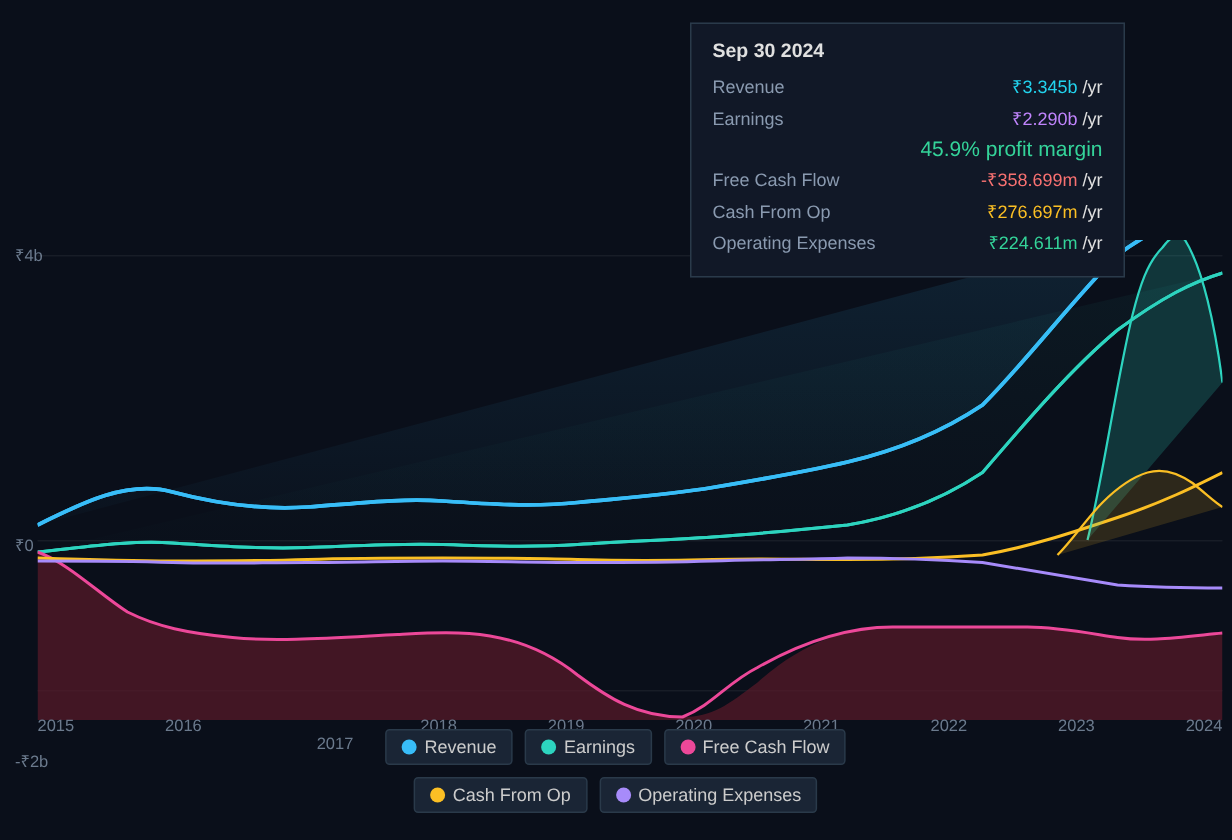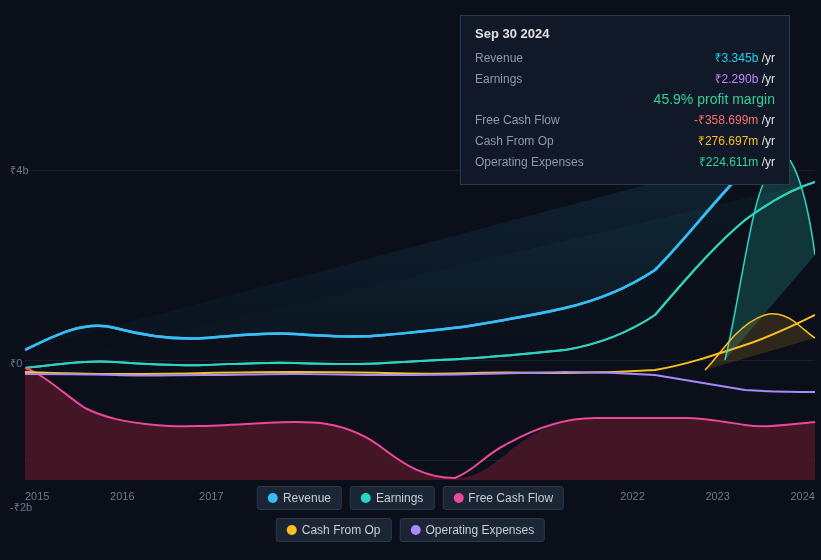--- a/index.html
+++ b/index.html
@@ -20,21 +20,21 @@
     }
 
     
     #tooltip-box {
       position: absolute;
       top: 15px;
       left: 460px;
       background: #111827;
       border: 1px solid #2a3a4a;
       padding: 10px 14px;
-      width: 330px;
+      width: 290px;
       z-index: 10;
     }
 
     .tooltip-header {
       font-size: 13px;
       color: #e0e0e0;
       font-weight: bold;
       margin-bottom: 8px;
     }
 
@@ -229,21 +229,21 @@
     <path d="M0,214 C30,214 60,214 90,215 C120,216 150,215 180,215 C210,215 240,214 270,214 C300,214 330,215 360,215 C390,215 420,215 450,214 C480,213 510,213 540,212 C570,212 600,213 630,215 C660,220 690,225 720,230 C750,232 770,232 790,232" fill="none" stroke="#a78bfa" stroke-width="2"></path>
 
     <path d="M700,200 C710,160 720,90 730,50 C735,30 740,15 750,5 C755,-2 760,-5 765,0 C770,8 775,20 780,40 C785,60 788,80 790,95" fill="rgba(45,212,191,0.2)" stroke="#2dd4bf" stroke-width="1.5"></path>
 
     <path d="M680,210 C690,200 700,185 710,175 C720,165 730,158 740,155 C750,152 760,155 770,162 C780,170 785,175 790,178" fill="rgba(251,191,36,0.15)" stroke="#fbbf24" stroke-width="1.5"></path>
   </svg>
 
   <div style="position:absolute; bottom:58px; left:25px; width:790px; display:flex; justify-content:space-between;gap:34px;">
     <span class="x-label" style="position:relative; left:0; bottom:0;">2015</span>
     <span class="x-label" style="position:relative; left:0; bottom:0;">2016</span>
-    <span class="x-label" style="position:relative; left:4px; bottom:0;">2017</span>
+    <span class="x-label" style="position:relative; left:16px; bottom:0;margin-top:12px;">2017</span>
     <span class="x-label" style="position:relative; left:0; bottom:0;">2018</span>
     <span class="x-label" style="position:relative; left:0; bottom:0;">2019</span>
     <span class="x-label" style="position:relative; left:0; bottom:0;">2020</span>
     <span class="x-label" style="position:relative; left:0; bottom:0;">2021</span>
     <span class="x-label" style="position:relative; left:0; bottom:0;">2022</span>
     <span class="x-label" style="position:relative; left:0; bottom:0;">2023</span>
     <span class="x-label" style="position:relative; left:0; bottom:0;">2024</span>
   </div>
 
   <div id="legend">

